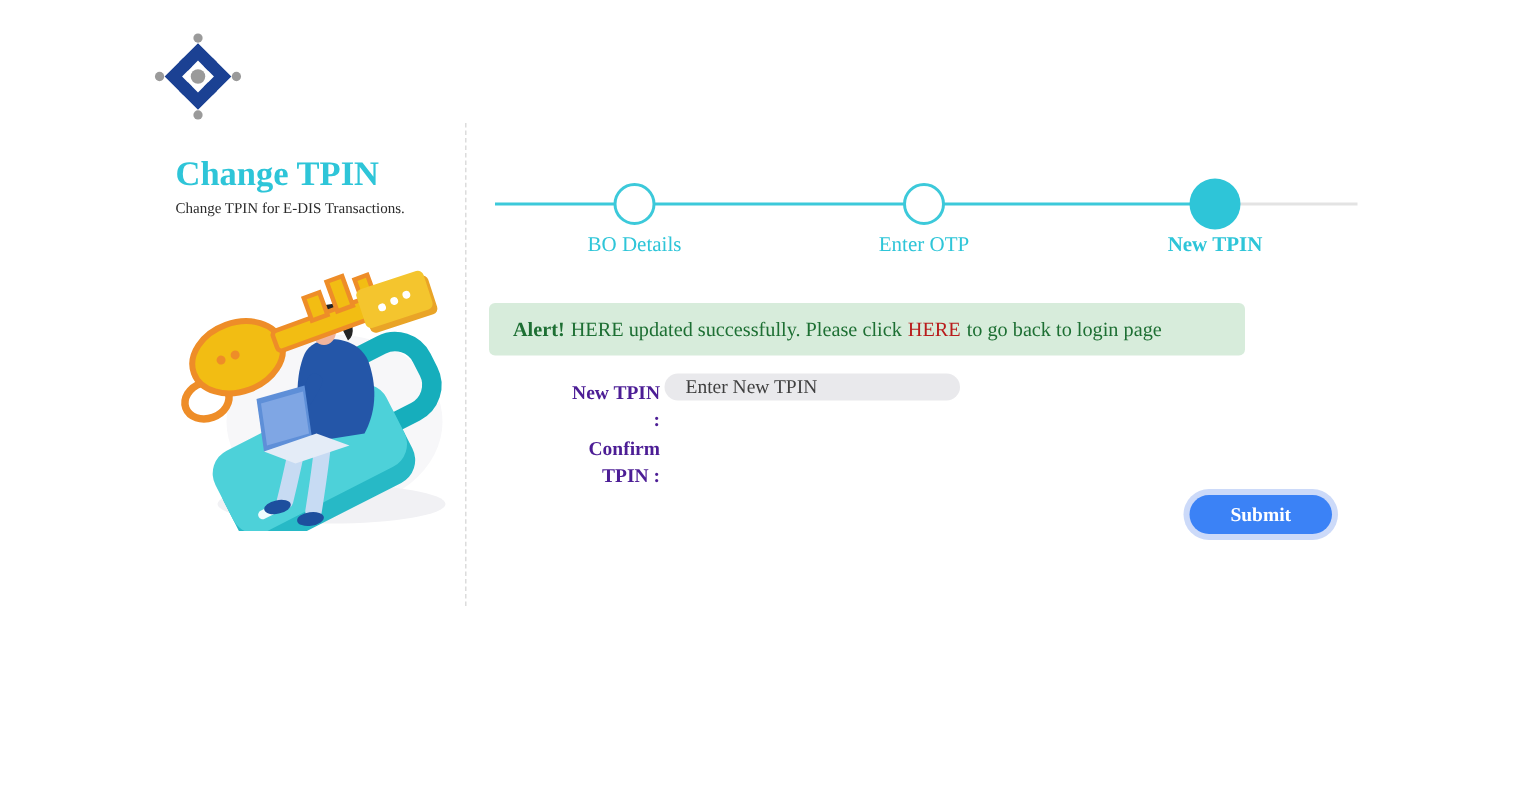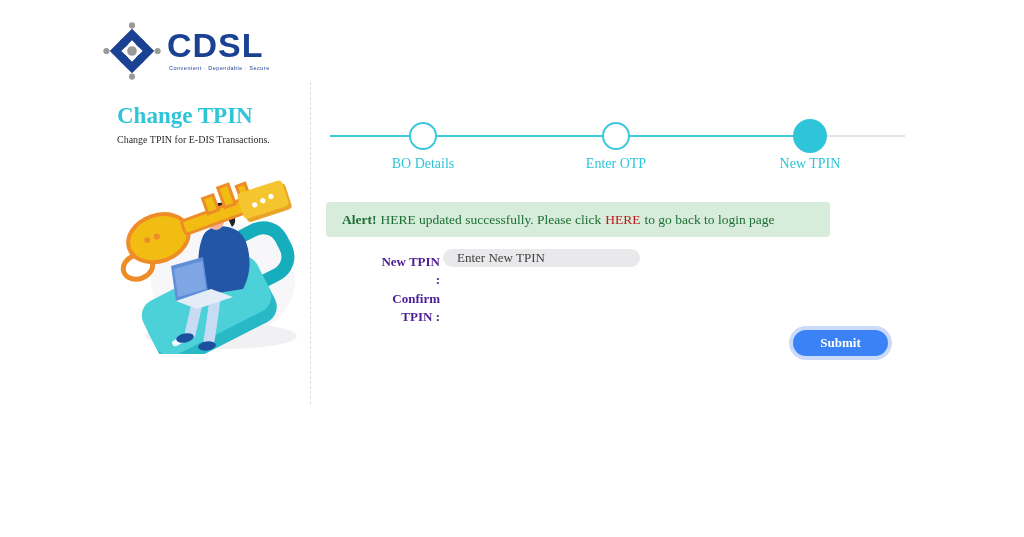--- a/index.html
+++ b/index.html
@@ -34,21 +34,21 @@
   .step-circle { position:absolute; border-radius:50%; background:#fff;
                  border:2px solid #3cc9da; width:28px; height:28px; top:10px; }
   .step-circle.c1 { left:83px; }
   .step-circle.c2 { left:276px; }
   .step-circle.done { width:34px; height:34px; top:7px; left:467px;
                       background:#2ec5d8; border:none; }
   .step-label { position:absolute; top:44px; width:130px; text-align:center;
                 font-size:14px; color:#2ec5d8; }
   .step-label.l1 { left:32px; }
   .step-label.l2 { left:225px; }
-  .step-label.l3 { left:419px; }
+  .step-label.l3 { left:419px;font-weight:bold; }
 
   
   .alert { position:absolute; left:0; top:90px; width:504px; height:35px;
            background:#d7ecdb; border-radius:4px; display:flex; align-items:center;
            padding-left:16px; font-size:13.5px; color:#1d6f33; }
   .alert b { margin-right:4px; }
   .alert a { color:#b91c1c; text-decoration:none; margin:0 4px; cursor:pointer; }
 
   
   .f-label { position:absolute; font-size:13px; font-weight:bold; color:#4c1d95;
@@ -80,24 +80,20 @@
       <path d="M7 30 L20 17 L26 23 L19 30 L26 37 L20 43 Z"></path>
     </g>
     <g fill="#9a9a9a">
       <circle cx="30" cy="30" r="5"></circle>
       <circle cx="30" cy="3.5" r="3.2"></circle>
       <circle cx="56.5" cy="30" r="3.2"></circle>
       <circle cx="30" cy="56.5" r="3.2"></circle>
       <circle cx="3.5" cy="30" r="3.2"></circle>
     </g>
   </svg>
-  <div class="logo-textwrap">
-    <div class="logo-word">CDSL</div>
-    <div class="logo-tagline">Convenient  ·  Dependable  ·  Secure</div>
-  </div>
 </div>
 
 <div class="side-title">Change TPIN</div>
 <div class="side-sub">Change TPIN for E-DIS Transactions.</div>
 <div class="divider-v"></div>
 
 <svg class="illustration" viewBox="0 0 194 178">
 
   <ellipse cx="110" cy="105" rx="72" ry="58" fill="#f7f7f9"></ellipse>
   <ellipse cx="108" cy="160" rx="76" ry="13" fill="#f1f1f4"></ellipse>

